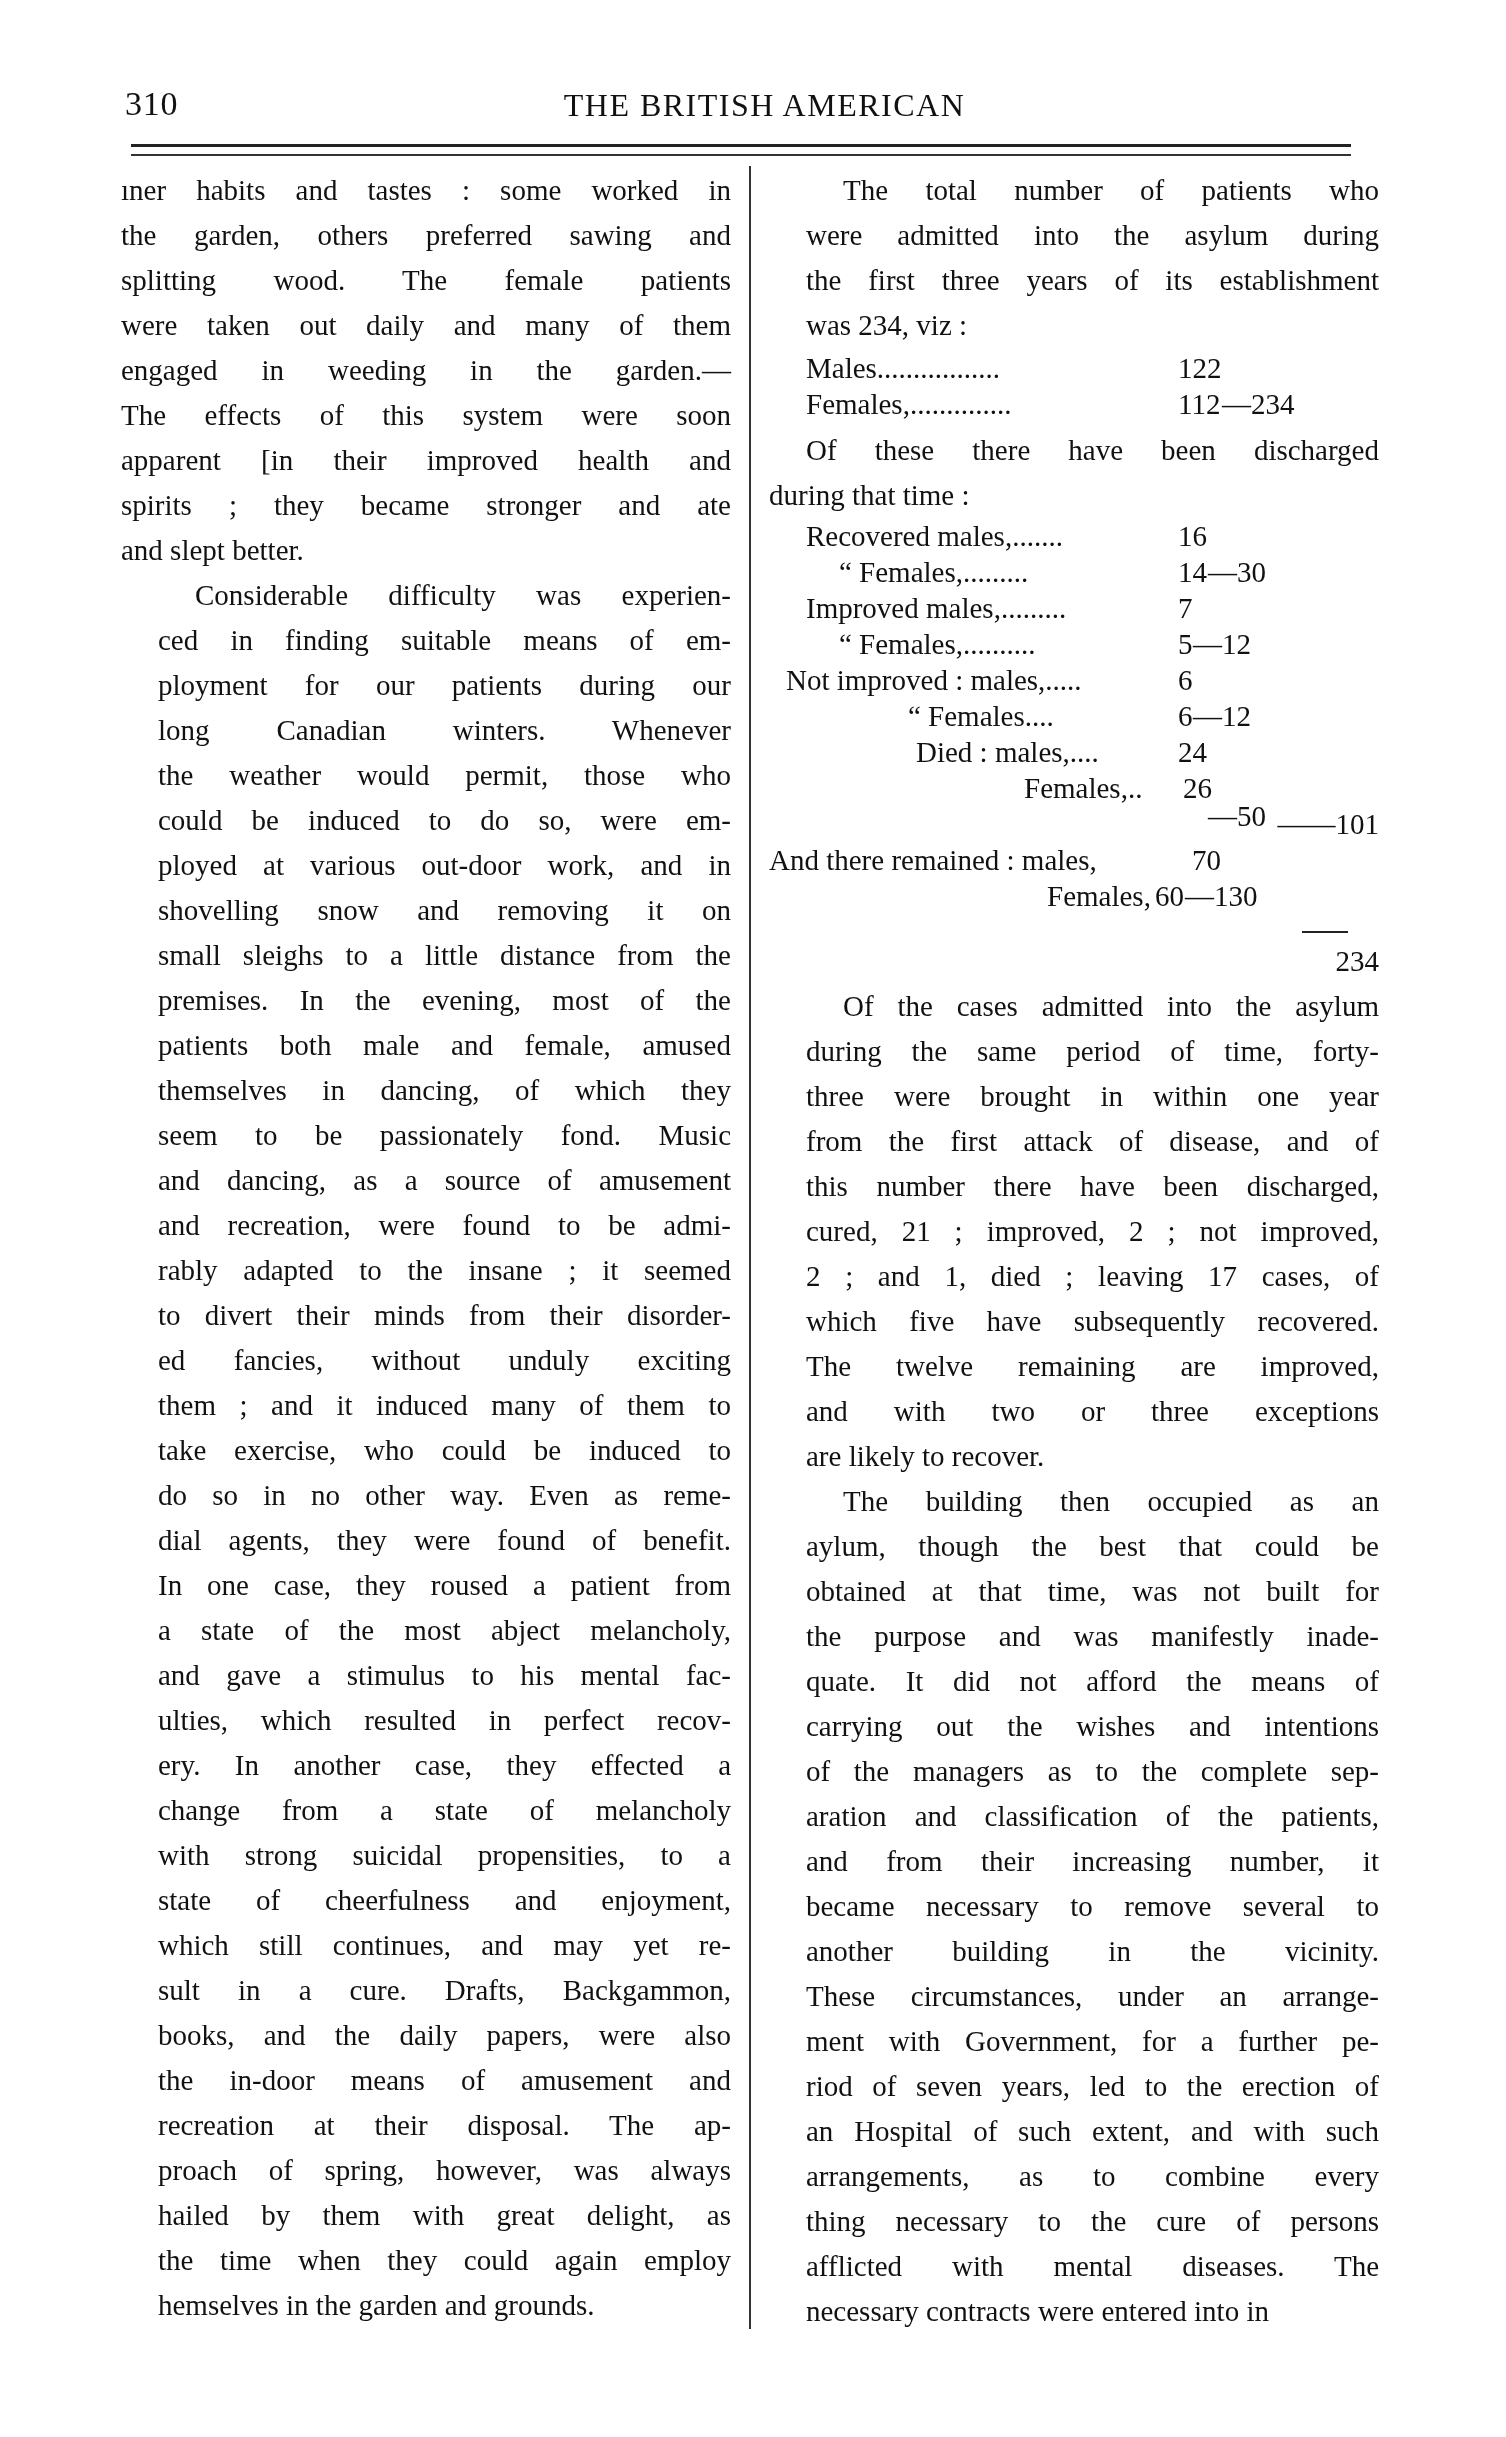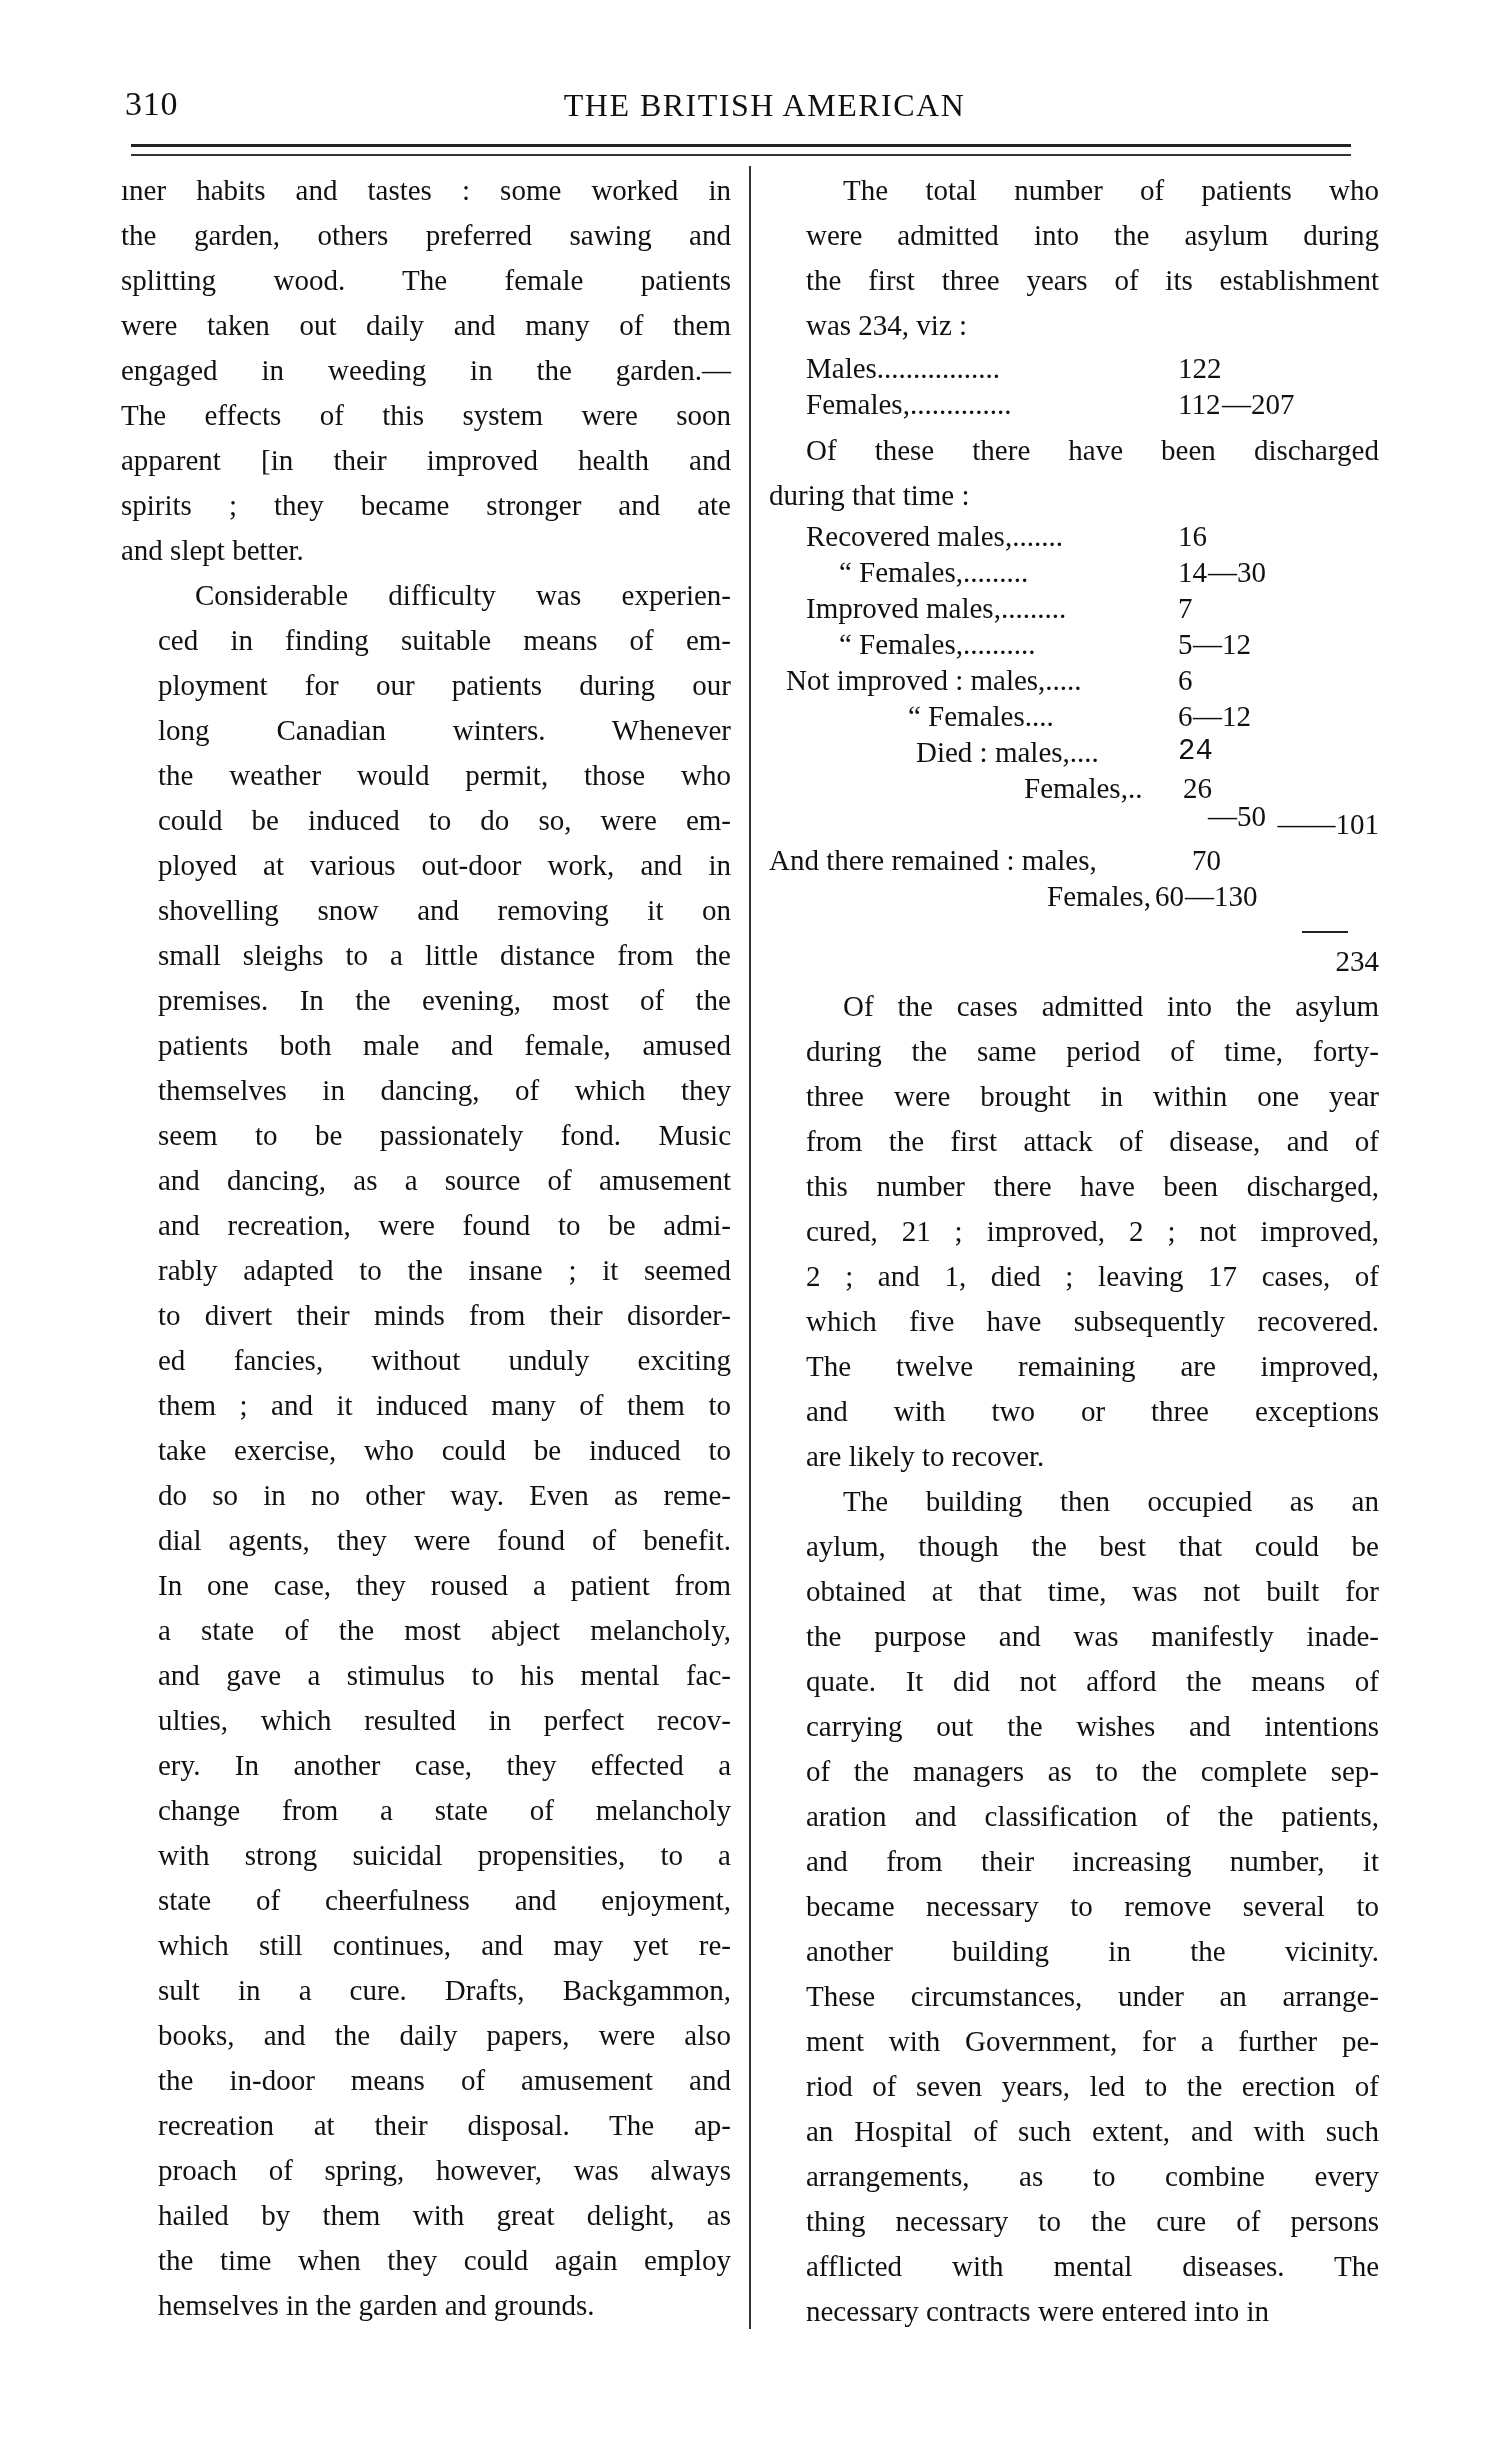--- a/index.html
+++ b/index.html
@@ -111,21 +111,21 @@
       <span class="line last">was 234, viz :</span>
     </p>
     <div class="stats" style="margin-top: 1.5px; margin-bottom: 6.2px;">
       <div class="stat-row">
         <span style="left: 37px;">Males.................</span>
         <span style="left: 409px;">122</span>
       </div>
       <div class="stat-row">
         <span style="left: 37px; font-family: Liberation Serif, serif;">Females,..............</span>
         <span style="left: 409px;">112</span>
-        <span style="left: 453px;">—207</span>
+        <span style="left: 453px;">—234</span>
       </div>
     </div>
     <p>
       <span class="line" style="padding-left: 37px;">Of these there have been discharged</span>
       <span class="line last">during that time :</span>
     </p>
     <div class="stats">
       <div class="stat-row">
         <span style="left: 37px;">Recovered males,.......</span>
         <span style="left: 409px;">16</span>
@@ -148,21 +148,21 @@
         <span style="left: 17px;">Not improved : males,.....</span>
         <span style="left: 409px;">6</span>
       </div>
       <div class="stat-row">
         <span style="left: 139px;">“      Females....</span>
         <span style="left: 409px;">6</span>
         <span style="left: 424px;">—12</span>
       </div>
       <div class="stat-row">
         <span style="left: 147px;">Died : males,....</span>
-        <span style="left: 409px; font-family: Liberation Mono, monospace;">24</span>
+        <span style="left: 409px;">24</span>
       </div>
       <div class="stat-row">
         <span style="left: 255px;">Females,..</span>
         <span style="left: 414px;">26</span>
         <span style="left: 439px; margin-top: 28px;">—50</span>
       </div>
     </div>
     <div class="stats" style="position: relative; height: 36px;">
       <span style="position: absolute; right: 0px;">——101</span>
     </div>

